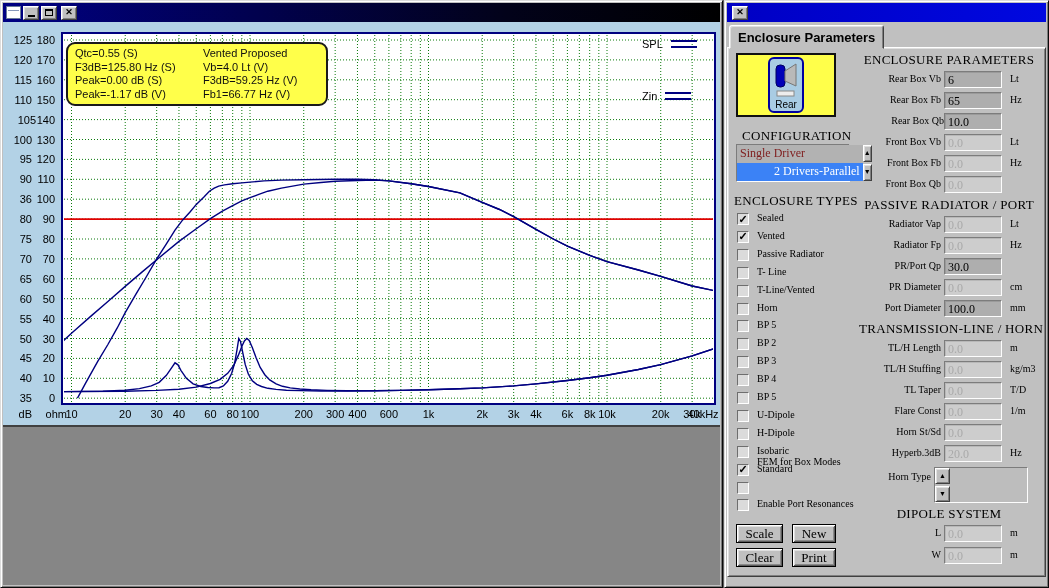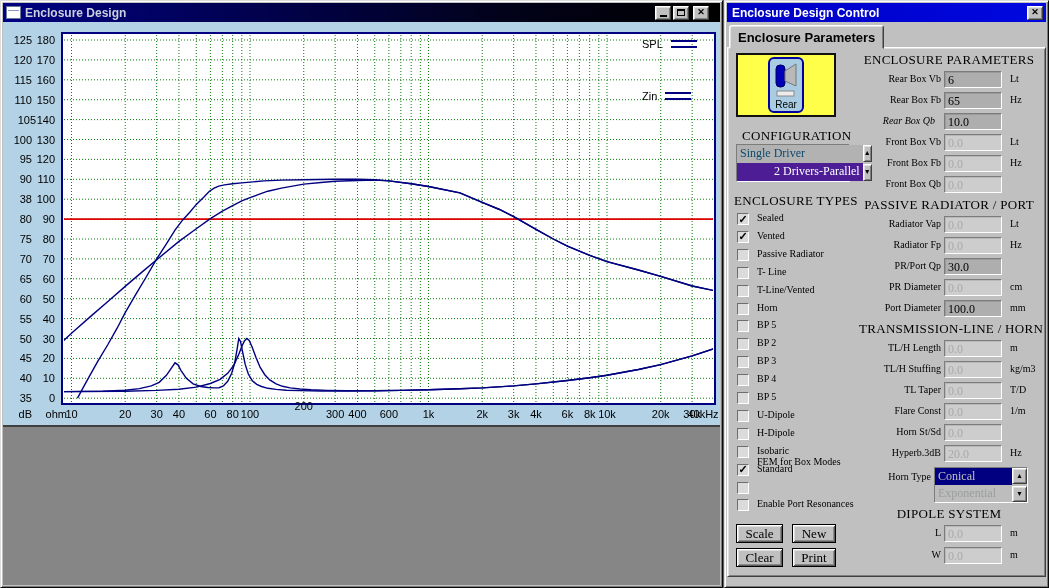--- a/index.html
+++ b/index.html
@@ -89,23 +89,23 @@
         display:flex; align-items:center; justify-content:center;
         font-size:11px; font-weight:bold; color:#000; line-height:1; }
   .cb-label { position:absolute; }
 
   .listbox { position:absolute; display:flex;
              border:1px solid; border-color:#7c7c7c #fdfdfd #fdfdfd #7c7c7c;
              background:#BDBDBD; }
   .lb-rows { flex:1; display:flex; flex-direction:column; }
   .lb-row { flex:1; padding:1px 3px; font-size:12px; white-space:nowrap;
             font-family:"Liberation Serif", serif; overflow:hidden; }
-  .lb-row.sel  { background:#4c1d95; color:#fff;padding-left:37px; }
+  .lb-row.sel  { background:#3b82f6; color:#fff;padding-left:37px; }
   .lb-row.sel2 { background:#000080; color:#c0c0c0; }
-  .lb-row.plain { background:#B2B2B2; color:#0c4a6e; }
+  .lb-row.plain { background:#B2B2B2; color:#7f1d1d; }
   .lb-row.dis  { background:#BDBDBD; color:#9b9e9e; }
   .lb-scroll { width:15px; display:flex; flex-direction:column;
                justify-content:space-between; }
   .sb-btn { height:16px; background:#C0C0C0; border:1px solid;
             border-color:#fff #404040 #404040 #fff;
             box-shadow: inset 1px 1px 0 #dfdfdf, inset -1px -1px 0 #808080;
             font-size:7px; text-align:center; line-height:14px; color:#000; }
 
   .pbtn { position:absolute; width:47px; height:19px; background:#C0C0C0;
           border:1px solid #000;
@@ -117,21 +117,20 @@
   #driver-icon { position:absolute; left:8px; top:5px; width:100px; height:64px;
                  background:#FFFF4A; border:2px solid #111;
                  display:flex; align-items:center; justify-content:center; }
 </style>
 </head>
 <body>
 
 <div class="win" id="main-win">
   <div class="titlebar" id="main-titlebar">
     <span class="app-icon"></span>
-    <span class="ttl">Enclosure Design</span>
     <span class="tb-btn">
         <span class="glyph-min"></span>
       </span>
     <span class="tb-btn">
         <span class="glyph-max"></span>
       </span>
     <span class="tb-btn" style="margin-left:4px;margin-right:8px;">✕</span>
   </div>
   <div id="chart-client">
     <svg id="chart-svg" width="717" height="405">
@@ -203,21 +202,21 @@
       </svg>
     <div id="axis-layer">
         <div class="axis-lbl ax-right" style="left: 2px; width: 27px; top: 12px;">125</div>
         <div class="axis-lbl ax-right" style="left: 2px; width: 27px; top: 31.9px;">120</div>
         <div class="axis-lbl ax-right" style="left: 2px; width: 27px; top: 51.8px;">115</div>
         <div class="axis-lbl ax-right" style="left: 2px; width: 27px; top: 71.7px;">110</div>
         <div class="axis-lbl ax-right" style="left: 6px; width: 27px; top: 91.6px;">105</div>
         <div class="axis-lbl ax-right" style="left: 2px; width: 27px; top: 111.5px;">100</div>
         <div class="axis-lbl ax-right" style="left: 2px; width: 27px; top: 131.4px;">95</div>
         <div class="axis-lbl ax-right" style="left: 2px; width: 27px; top: 151.3px;">90</div>
-        <div class="axis-lbl ax-right" style="left: 2px; width: 27px; top: 171.2px;">38</div>
+        <div class="axis-lbl ax-right" style="left: 2px; width: 27px; top: 171.2px;">36</div>
         <div class="axis-lbl ax-right" style="left: 2px; width: 27px; top: 191.1px;">80</div>
         <div class="axis-lbl ax-right" style="left: 2px; width: 27px; top: 211px;">75</div>
         <div class="axis-lbl ax-right" style="left: 2px; width: 27px; top: 230.9px;">70</div>
         <div class="axis-lbl ax-right" style="left: 2px; width: 27px; top: 250.8px;">65</div>
         <div class="axis-lbl ax-right" style="left: 2px; width: 27px; top: 270.7px;">60</div>
         <div class="axis-lbl ax-right" style="left: 2px; width: 27px; top: 290.6px;">55</div>
         <div class="axis-lbl ax-right" style="left: 2px; width: 27px; top: 310.5px;">50</div>
         <div class="axis-lbl ax-right" style="left: 2px; width: 27px; top: 330.4px;">45</div>
         <div class="axis-lbl ax-right" style="left: 2px; width: 27px; top: 350.3px;">40</div>
         <div class="axis-lbl ax-right" style="left: 2px; width: 27px; top: 370.2px;">35</div>
@@ -242,50 +241,59 @@
         <div class="axis-lbl ax-right" style="left: 30px; width: 22px; top: 370.2px;">0</div>
         <div class="axis-lbl ax-right" style="left: 2px; width: 27px; top: 386px;">dB</div>
         <div class="axis-lbl ax-right" style="left: 42px; width: 22px; top: 386px;">ohm</div>
         <div class="axis-lbl ax-center" style="left: 46.5px; width: 44px; top: 386px;">10</div>
         <div class="axis-lbl ax-center" style="left: 100.234px; width: 44px; top: 386px;">20</div>
         <div class="axis-lbl ax-center" style="left: 131.666px; width: 44px; top: 386px;">30</div>
         <div class="axis-lbl ax-center" style="left: 153.968px; width: 44px; top: 386px;">40</div>
         <div class="axis-lbl ax-center" style="left: 185.4px; width: 44px; top: 386px;">60</div>
         <div class="axis-lbl ax-center" style="left: 207.702px; width: 44px; top: 386px;">80</div>
         <div class="axis-lbl ax-center" style="left: 225px; width: 44px; top: 386px;">100</div>
-        <div class="axis-lbl ax-center" style="left: 278.734px; width: 44px; top: 378px;">200</div>
+        <div class="axis-lbl ax-center" style="left: 278.734px; width: 44px; top: 386px;">200</div>
         <div class="axis-lbl ax-center" style="left: 310.166px; width: 44px; top: 386px;">300</div>
         <div class="axis-lbl ax-center" style="left: 332.468px; width: 44px; top: 386px;">400</div>
         <div class="axis-lbl ax-center" style="left: 363.9px; width: 44px; top: 386px;">600</div>
         <div class="axis-lbl ax-center" style="left: 403.5px; width: 44px; top: 386px;">1k</div>
         <div class="axis-lbl ax-center" style="left: 457.234px; width: 44px; top: 386px;">2k</div>
         <div class="axis-lbl ax-center" style="left: 488.666px; width: 44px; top: 386px;">3k</div>
         <div class="axis-lbl ax-center" style="left: 510.968px; width: 44px; top: 386px;">4k</div>
         <div class="axis-lbl ax-center" style="left: 542.4px; width: 44px; top: 386px;">6k</div>
         <div class="axis-lbl ax-center" style="left: 564.702px; width: 44px; top: 386px;">8k</div>
         <div class="axis-lbl ax-center" style="left: 582px; width: 44px; top: 386px;">10k</div>
         <div class="axis-lbl ax-center" style="left: 635.734px; width: 44px; top: 386px;">20k</div>
         <div class="axis-lbl ax-center" style="left: 667.166px; width: 44px; top: 386px;">30k</div>
         <div class="axis-lbl ax-center" style="left: 678px; width: 44px; top: 386px;">40kHz</div>
       </div>
+    <div id="annotation">
+        <div>Qtc=0.55 (S)</div>
+        <div>Vented Proposed</div>
+        <div>F3dB=125.80 Hz (S)</div>
+        <div>Vb=4.0 Lt (V)</div>
+        <div>Peak=0.00 dB (S)</div>
+        <div>F3dB=59.25 Hz (V)</div>
+        <div>Peak=-1.17 dB (V)</div>
+        <div>Fb1=66.77 Hz (V)</div>
+      </div>
     <div class="legend-row" style="left:639px; top:16px;">
       <span>SPL</span>
       <span class="legend-marker"></span>
     </div>
     <div class="legend-row" style="left:639px; top:68px;">
       <span>Zin</span>
       <span class="legend-marker"></span>
     </div>
   </div>
   <div id="gray-area"></div>
 </div>
 
 <div class="win" id="panel-win">
   <div class="titlebar" id="panel-titlebar">
-    <span class="ttl">Enclosure Design Control</span>
     <span class="tb-btn">✕</span>
   </div>
   <div id="tab-strip">
       <div class="tab active">Enclosure Parameters</div>
     </div>
   <div id="pane">
     <div id="driver-icon">
       <svg width="36" height="56">
         <rect x="1" y="1" width="34" height="54" rx="5" fill="#A9CCE3" stroke="#0000A0" stroke-width="2"></rect>
         <rect x="8" y="8" width="9" height="22" rx="4" fill="#0000B8" stroke="#000060"></rect>
@@ -345,21 +353,21 @@
         <div class="pbtn" style="left: 64px; top: 476px; width: 44px;">New</div>
         <div class="pbtn" style="left: 8px; top: 500px; width: 47px;">Clear</div>
         <div class="pbtn" style="left: 64px; top: 500px; width: 44px;">Print</div>
         <div class="sec-head" style="left: 131px; top: 4px; width: 180px; text-align: center;">ENCLOSURE PARAMETERS</div>
         <div class="fld-label" style="left: 131px; top: 25px;">Rear Box Vb</div>
         <div class="fld-box on" style="left: 216px; top: 23px;">6</div>
         <div class="fld-unit" style="left: 282px; top: 25px;">Lt</div>
         <div class="fld-label" style="left: 131px; top: 46px;">Rear Box Fb</div>
         <div class="fld-box on" style="left: 216px; top: 44px;">65</div>
         <div class="fld-unit" style="left: 282px; top: 46px;">Hz</div>
-        <div class="fld-label" style="left: 125px; top: 67px; font-style: italic;">Rear Box Qb</div>
+        <div class="fld-label" style="left: 134px; top: 67px;">Rear Box Qb</div>
         <div class="fld-box on" style="left: 216px; top: 65px;">10.0</div>
         <div class="fld-label" style="left: 131px; top: 88px;">Front Box Vb</div>
         <div class="fld-box off" style="left: 216px; top: 86px;">0.0</div>
         <div class="fld-unit" style="left: 282px; top: 88px;">Lt</div>
         <div class="fld-label" style="left: 131px; top: 109px;">Front Box Fb</div>
         <div class="fld-box off" style="left: 216px; top: 107px;">0.0</div>
         <div class="fld-unit" style="left: 282px; top: 109px;">Hz</div>
         <div class="fld-label" style="left: 131px; top: 130px;">Front Box Qb</div>
         <div class="fld-box off" style="left: 216px; top: 128px;">0.0</div>
         <div class="sec-head" style="left: 131px; top: 149px; width: 180px; text-align: center;">PASSIVE RADIATOR / PORT</div>
@@ -390,24 +398,20 @@
         <div class="fld-label" style="left: 131px; top: 357px;">Flare Const</div>
         <div class="fld-box off" style="left: 216px; top: 355px;">0.0</div>
         <div class="fld-unit" style="left: 282px; top: 357px;">1/m</div>
         <div class="fld-label" style="left: 131px; top: 378px;">Horn St/Sd</div>
         <div class="fld-box off" style="left: 216px; top: 376px;">0.0</div>
         <div class="fld-label" style="left: 131px; top: 399px;">Hyperb.3dB</div>
         <div class="fld-box off" style="left: 216px; top: 397px;">20.0</div>
         <div class="fld-unit" style="left: 282px; top: 399px;">Hz</div>
         <div class="fld-label" style="left: 121px; top: 423px; width: 82px;">Horn Type</div>
         <div class="listbox" style="left: 206px; top: 419px; width: 94px; height: 36px;">
-          <div class="lb-rows">
-            <div class="lb-row sel2">Conical</div>
-            <div class="lb-row dis">Exponential</div>
-          </div>
           <div class="lb-scroll">
             <div class="sb-btn">▲</div>
             <div class="sb-btn">▼</div>
           </div>
         </div>
         <div class="sec-head" style="left: 131px; top: 458px; width: 180px; text-align: center;">DIPOLE SYSTEM</div>
         <div class="fld-label" style="left: 131px; top: 479px;">L</div>
         <div class="fld-box off" style="left: 216px; top: 477px;">0.0</div>
         <div class="fld-unit" style="left: 282px; top: 479px;">m</div>
         <div class="fld-label" style="left: 131px; top: 501px;">W</div>

